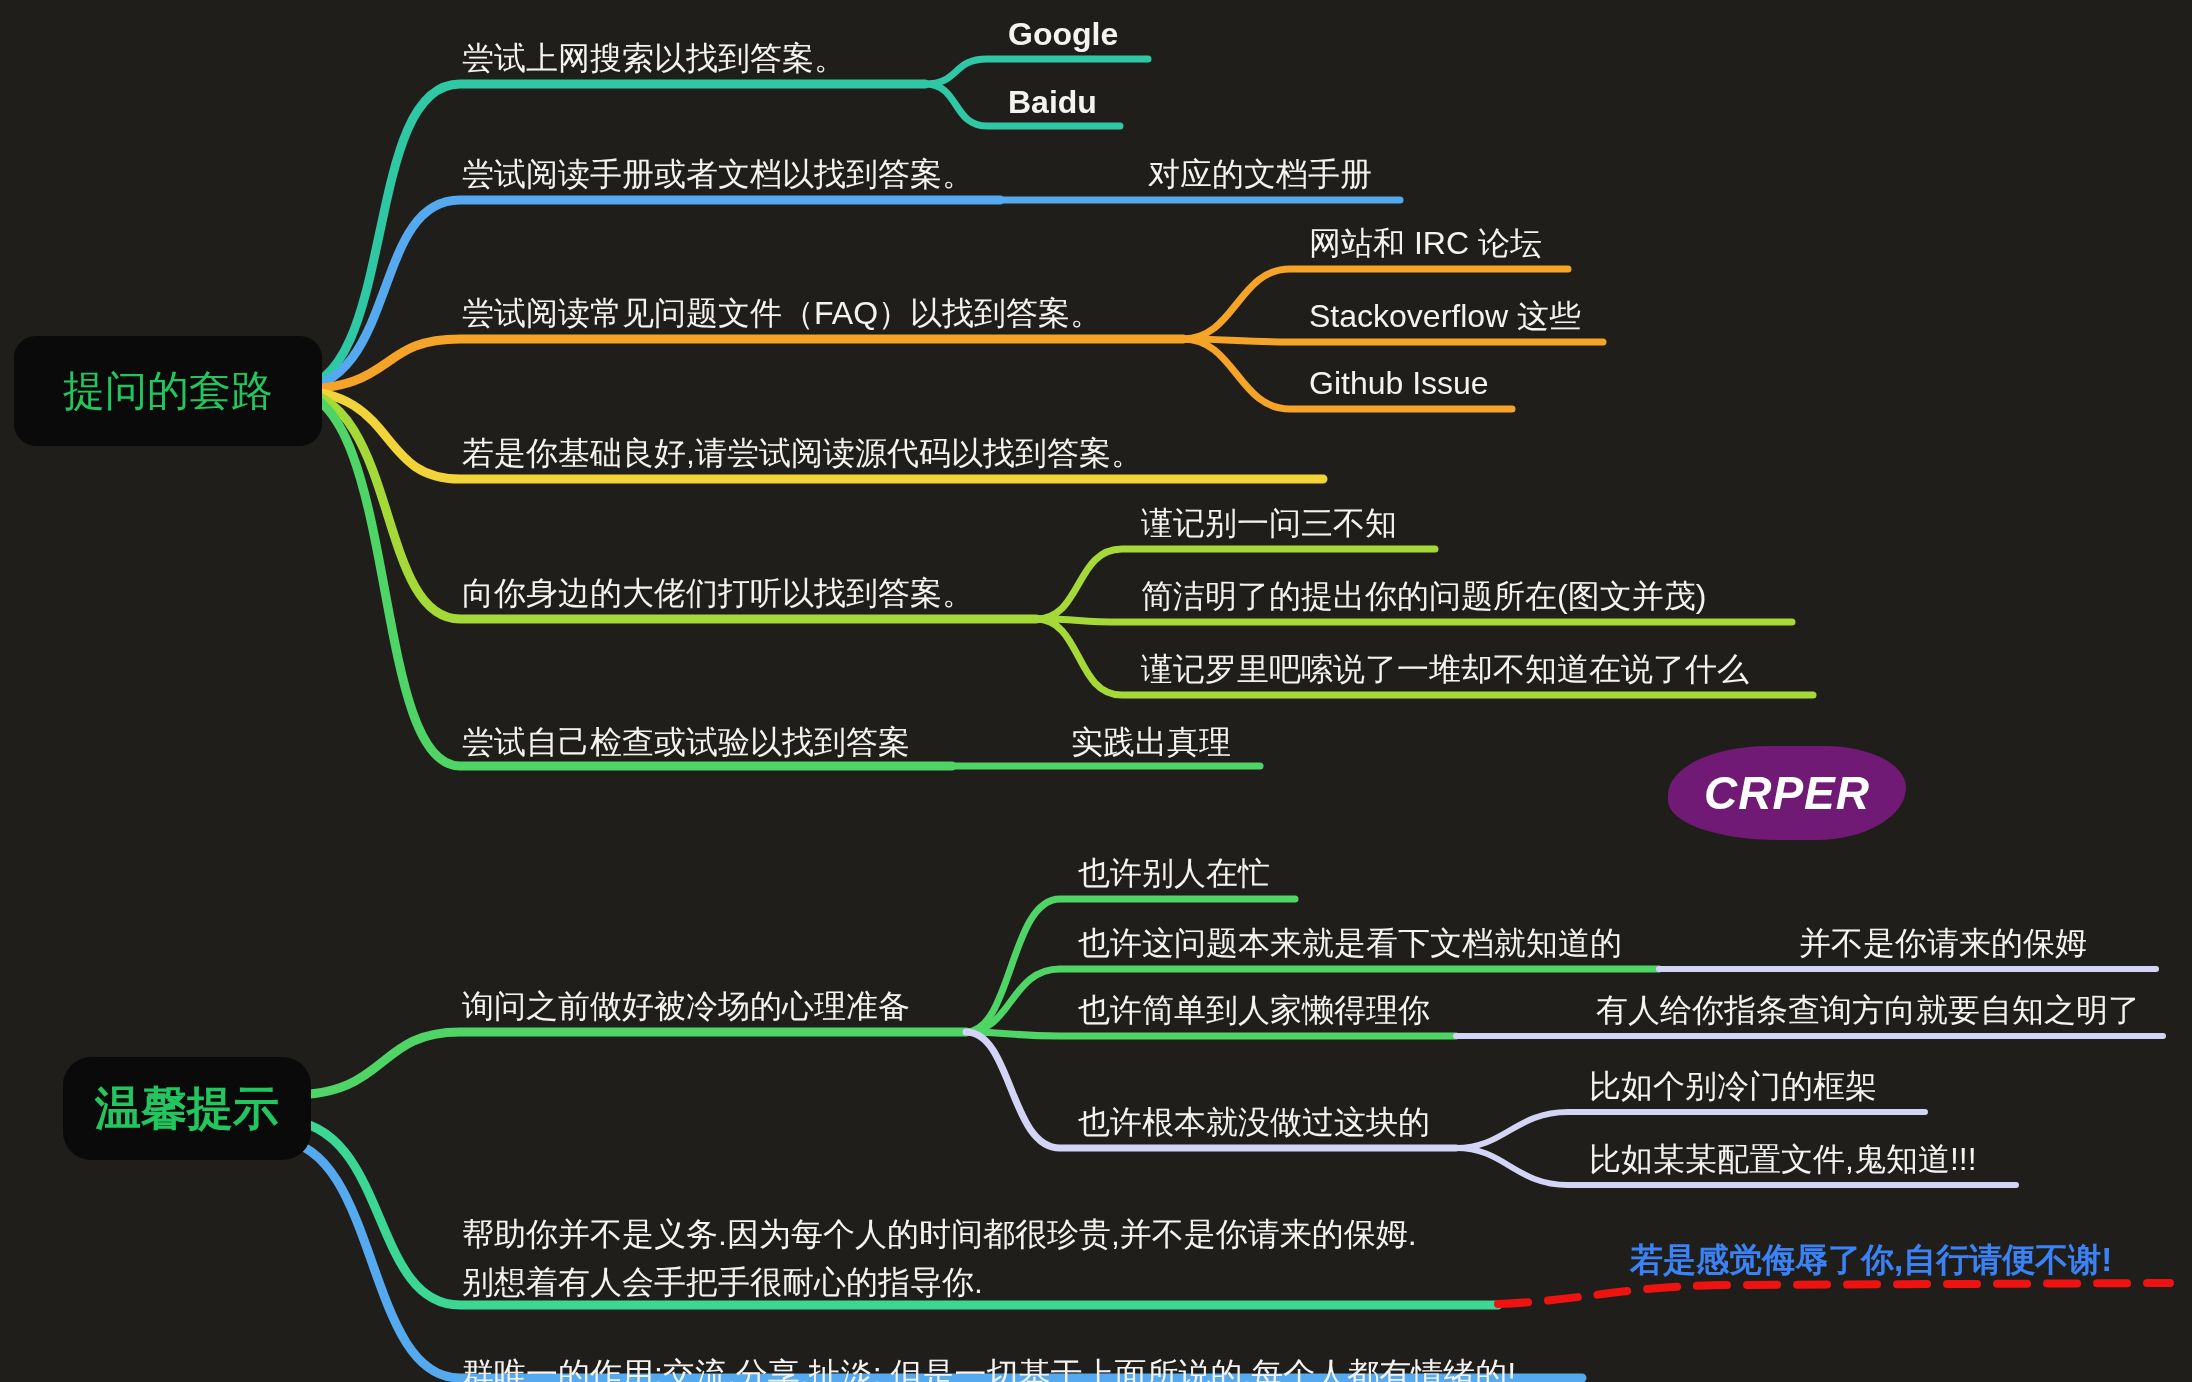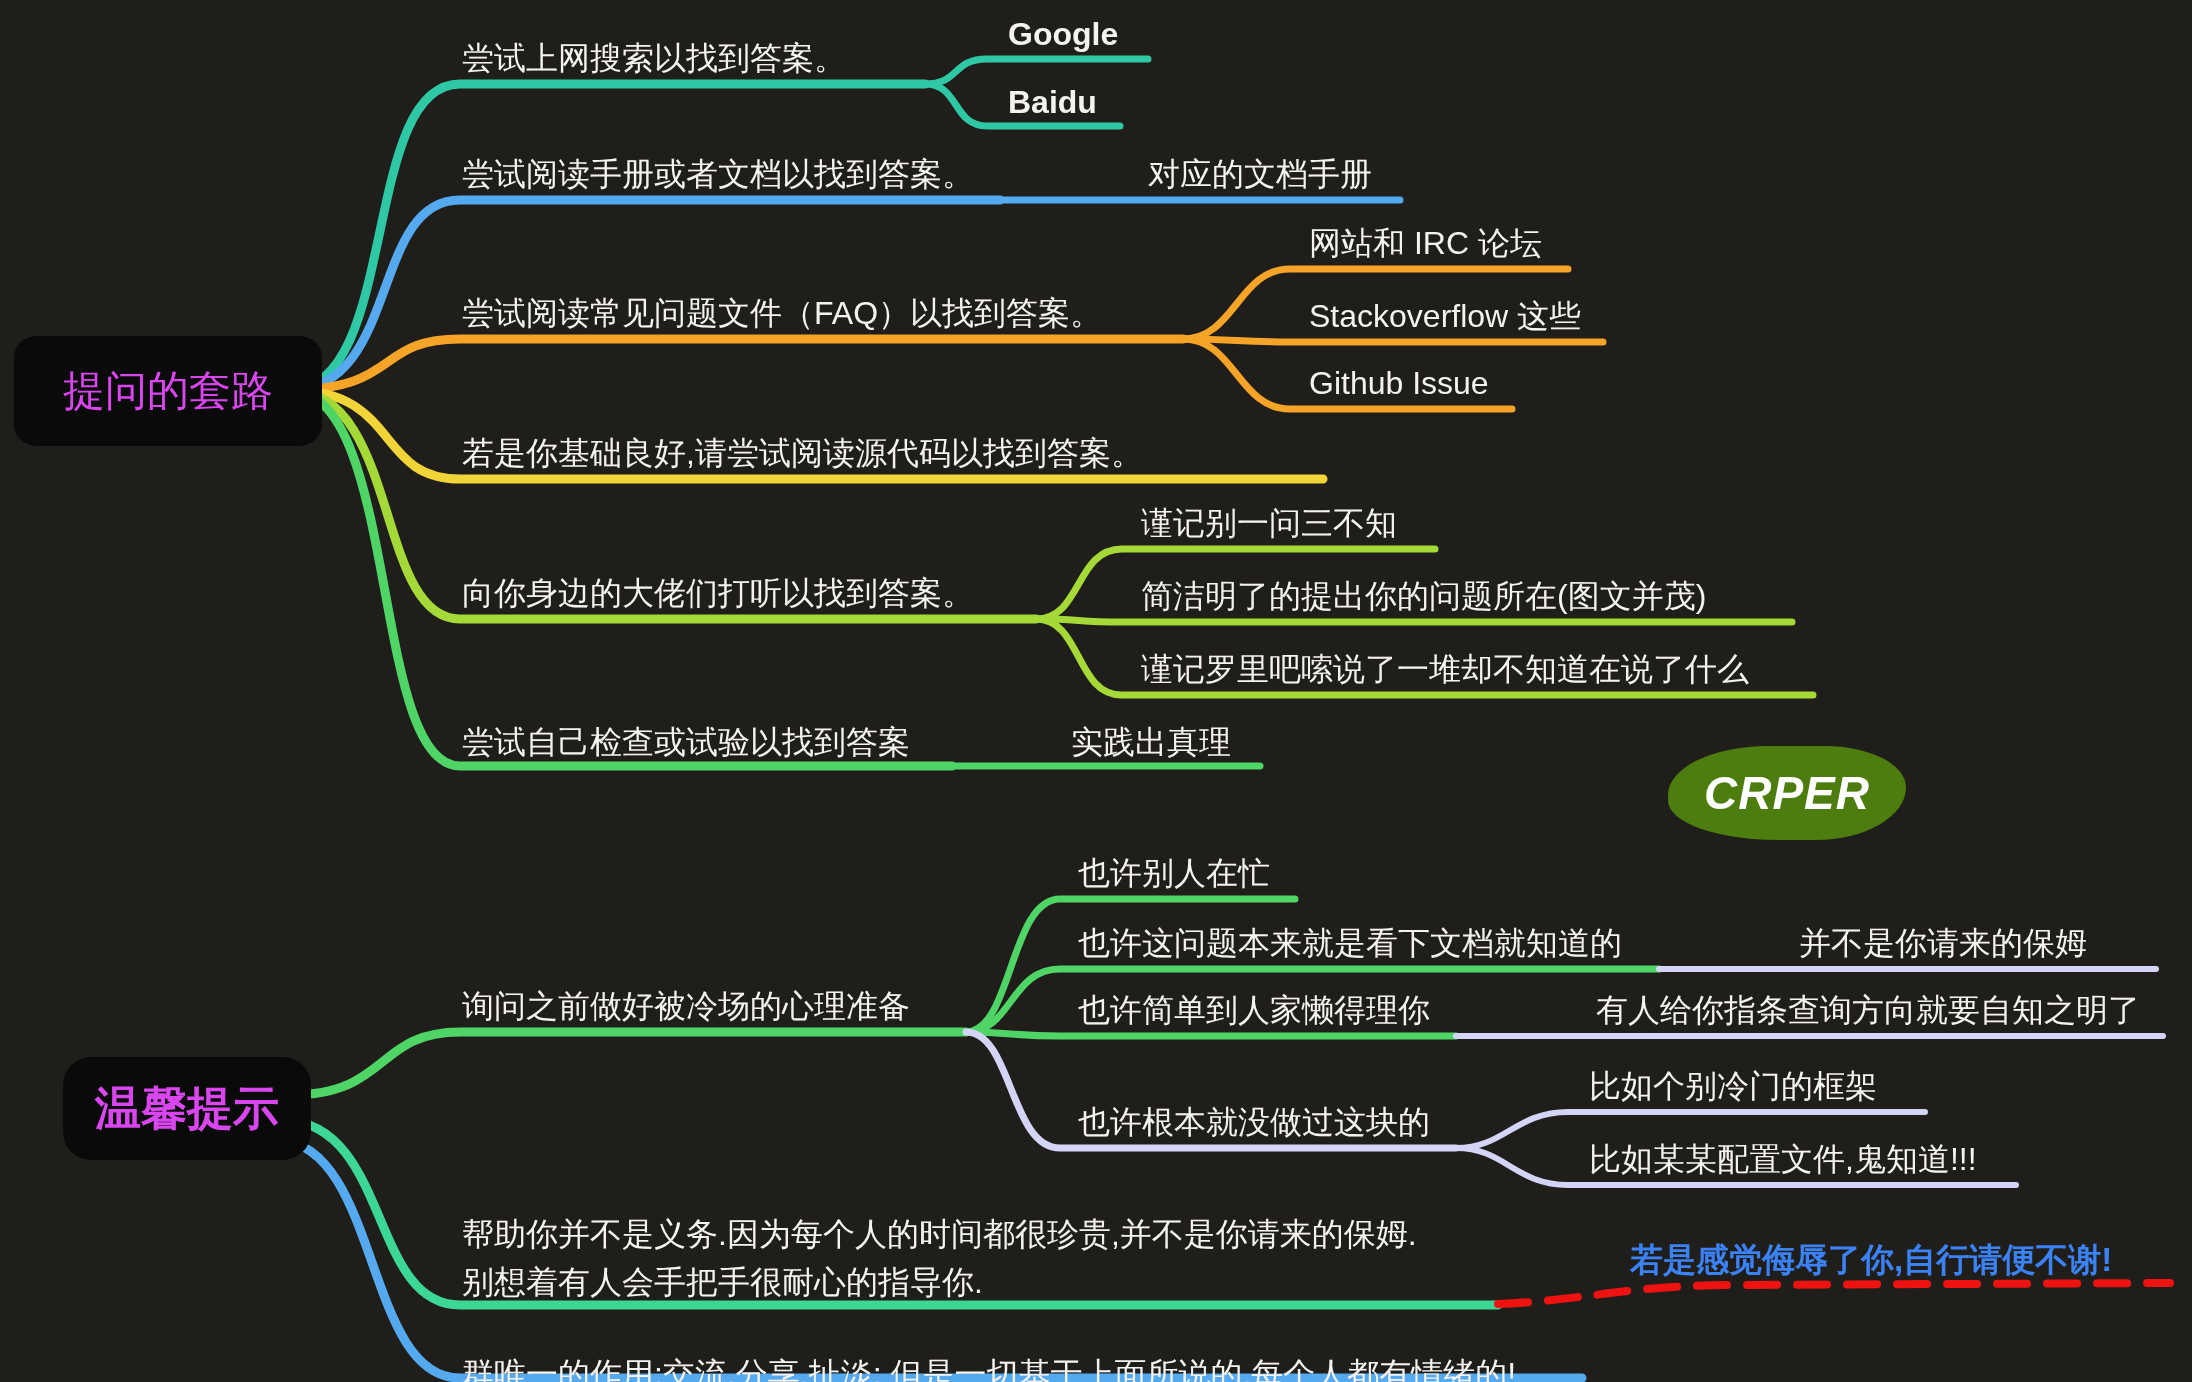--- a/index.html
+++ b/index.html
@@ -17,32 +17,32 @@
     color: #f4f3f1;
     font-size: 32px;
     line-height: 1.25;
     white-space: nowrap;
   }
   .bold { font-weight: 700; }
   .prewrap { white-space: pre-line; line-height: 48px; }
   .rootbox {
     position: absolute;
     background: #0a0a0a;
-    color: #d946ef;
+    color: #22c55e;
     display: flex;
     align-items: center;
     justify-content: center;
     white-space: nowrap;
   }
   .rootbox.r1 { left: 14px; top: 336px; width: 308px; height: 110px; border-radius: 22px; font-size: 42px; font-weight: 400; }
   .rootbox.r2 { left: 63px; top: 1057px; width: 248px; height: 103px; border-radius: 28px; font-size: 46px; font-weight: 700; }
   .badge {
     position: absolute;
     left: 1668px; top: 746px; width: 238px; height: 94px;
-    background: #4d7c0f;
+    background: #701a75;
     border-radius: 42% 34% 38% 46% / 52% 44% 56% 42%;
     color: #fff;
     font-size: 46px;
     font-weight: 700;
     font-style: italic;
     letter-spacing: 1px;
     display: flex; align-items: center; justify-content: center;
   }
   .warning {
     position: absolute;

